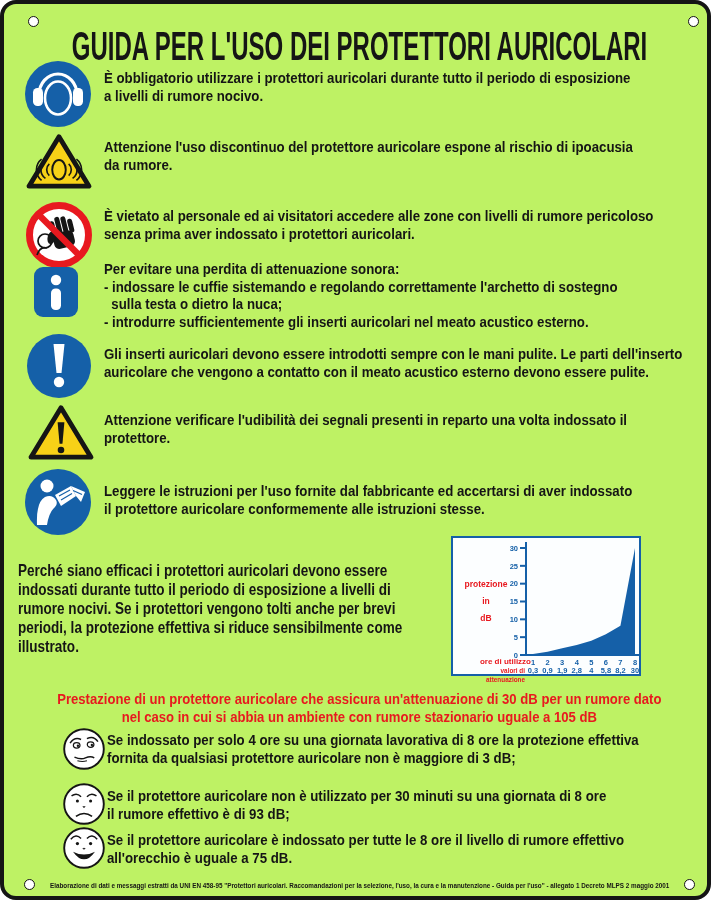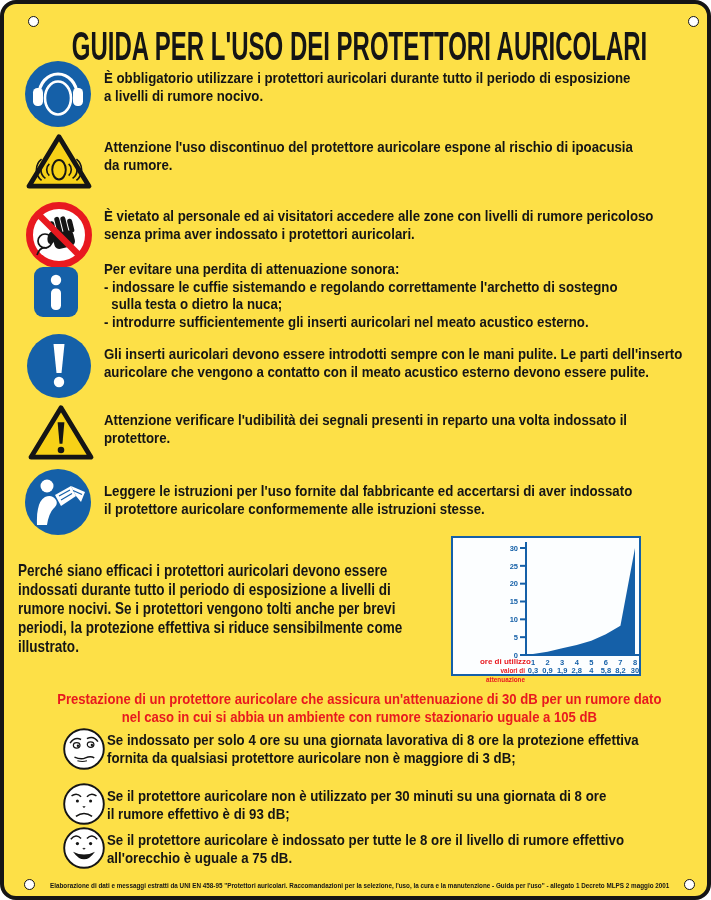--- a/index.html
+++ b/index.html
@@ -4,21 +4,21 @@
 <style>
   :root{
     --blue:#1560a8;
     --red:#e8191f;
     --yellow:#f7d117;
     --ink:#151515;
   }
   html,body{margin:0;padding:0;background:#fff;}
   body{width:711px;height:900px;position:relative;font-family:"Liberation Sans",sans-serif;}
   .sign{position:absolute;left:0;top:0;width:711px;height:900px;box-sizing:border-box;
-        border:4px solid var(--ink);border-radius:16px;background:#fde047;overflow:hidden;}
+        border:4px solid var(--ink);border-radius:16px;background:#bef264;overflow:hidden;}
   .screw{position:absolute;width:9px;height:9px;border:1.7px solid var(--ink);border-radius:50%;background:#fff;}
   .title{position:absolute;top:20px;left:0;width:1185px;margin:0;transform:scaleX(0.6);transform-origin:0 0;
          text-align:center;font-weight:bold;font-size:40px;color:var(--ink);white-space:nowrap;}
   .body-text{position:absolute;left:100px;width:745px;transform:scaleX(0.855);transform-origin:0 0;
              font-weight:bold;font-size:15.5px;line-height:17.6px;color:var(--ink);white-space:pre-wrap;}
   .example-text{left:103px;}
   .paragraph{position:absolute;left:14px;top:557px;width:530px;transform:scaleX(0.82);transform-origin:0 0;
              font-weight:bold;font-size:16.5px;line-height:19px;color:var(--ink);white-space:pre-wrap;}
   .red-heading{position:absolute;top:686px;left:0;width:841px;transform:scaleX(0.845);transform-origin:0 0;
                text-align:center;color:var(--red);font-weight:bold;font-size:15.5px;line-height:18px;white-space:pre-wrap;}
@@ -162,20 +162,23 @@
         <text x="182" y="126.5" text-anchor="middle" class="tick">8</text>
         <text x="80" y="135" text-anchor="middle" class="tick">0,3</text>
         <text x="94.57142857142857" y="135" text-anchor="middle" class="tick">0,9</text>
         <text x="109.14285714285714" y="135" text-anchor="middle" class="tick">1,9</text>
         <text x="123.71428571428572" y="135" text-anchor="middle" class="tick">2,8</text>
         <text x="138.28571428571428" y="135" text-anchor="middle" class="tick">4</text>
         <text x="152.85714285714286" y="135" text-anchor="middle" class="tick">5,8</text>
         <text x="167.42857142857144" y="135" text-anchor="middle" class="tick">8,2</text>
         <text x="182" y="135" text-anchor="middle" class="tick">30</text>
       </svg>
+    <div class="chart-ylabel">protezione
+in
+dB</div>
     <div class="chart-xlab1">ore di utilizzo</div>
     <div class="chart-xlab2">valori di attenuazione</div>
   </div>
 
   <div class="red-heading">Prestazione di un protettore auricolare che assicura un'attenuazione di 30 dB per un rumore dato
 nel caso in cui si abbia un ambiente con rumore stazionario uguale a 105 dB</div>
 
   <svg class="icon" style="left:58px;top:723px;" width="44" height="44" viewBox="-30 -30 60 60">
     <circle cx="0" cy="0" r="27" fill="#fff" stroke="var(--ink)" stroke-width="2.6"></circle>
     <path d="M-19,-8 Q-13,-17 -4,-13" fill="none" stroke="var(--ink)" stroke-width="2"></path>

